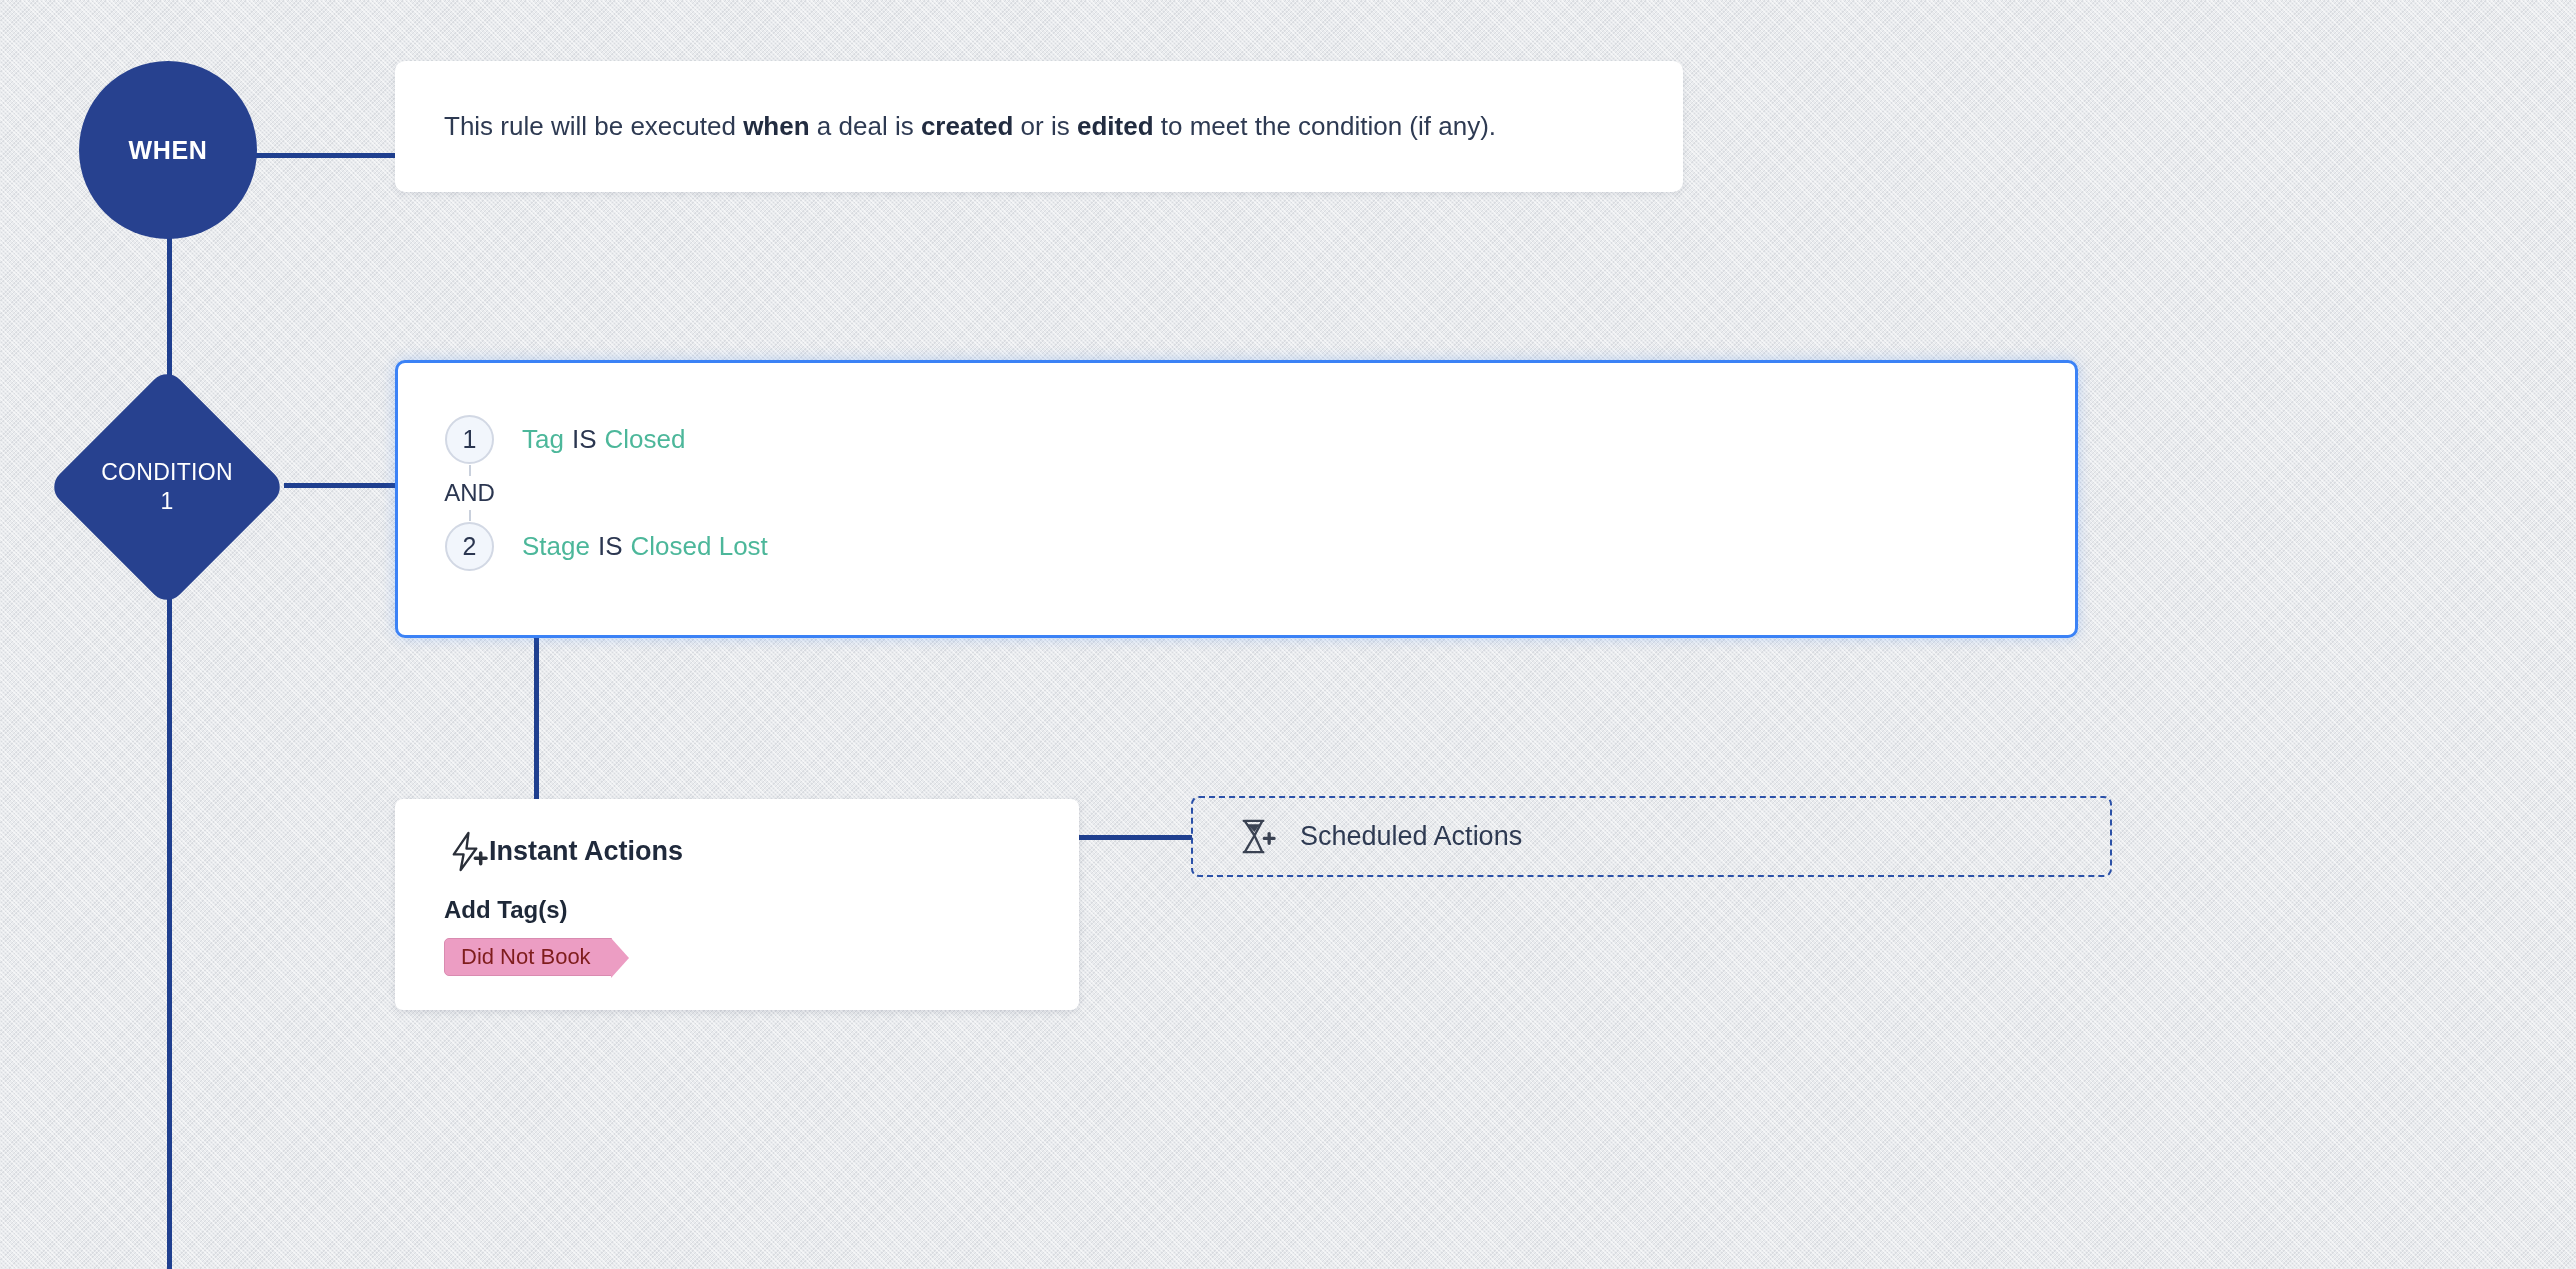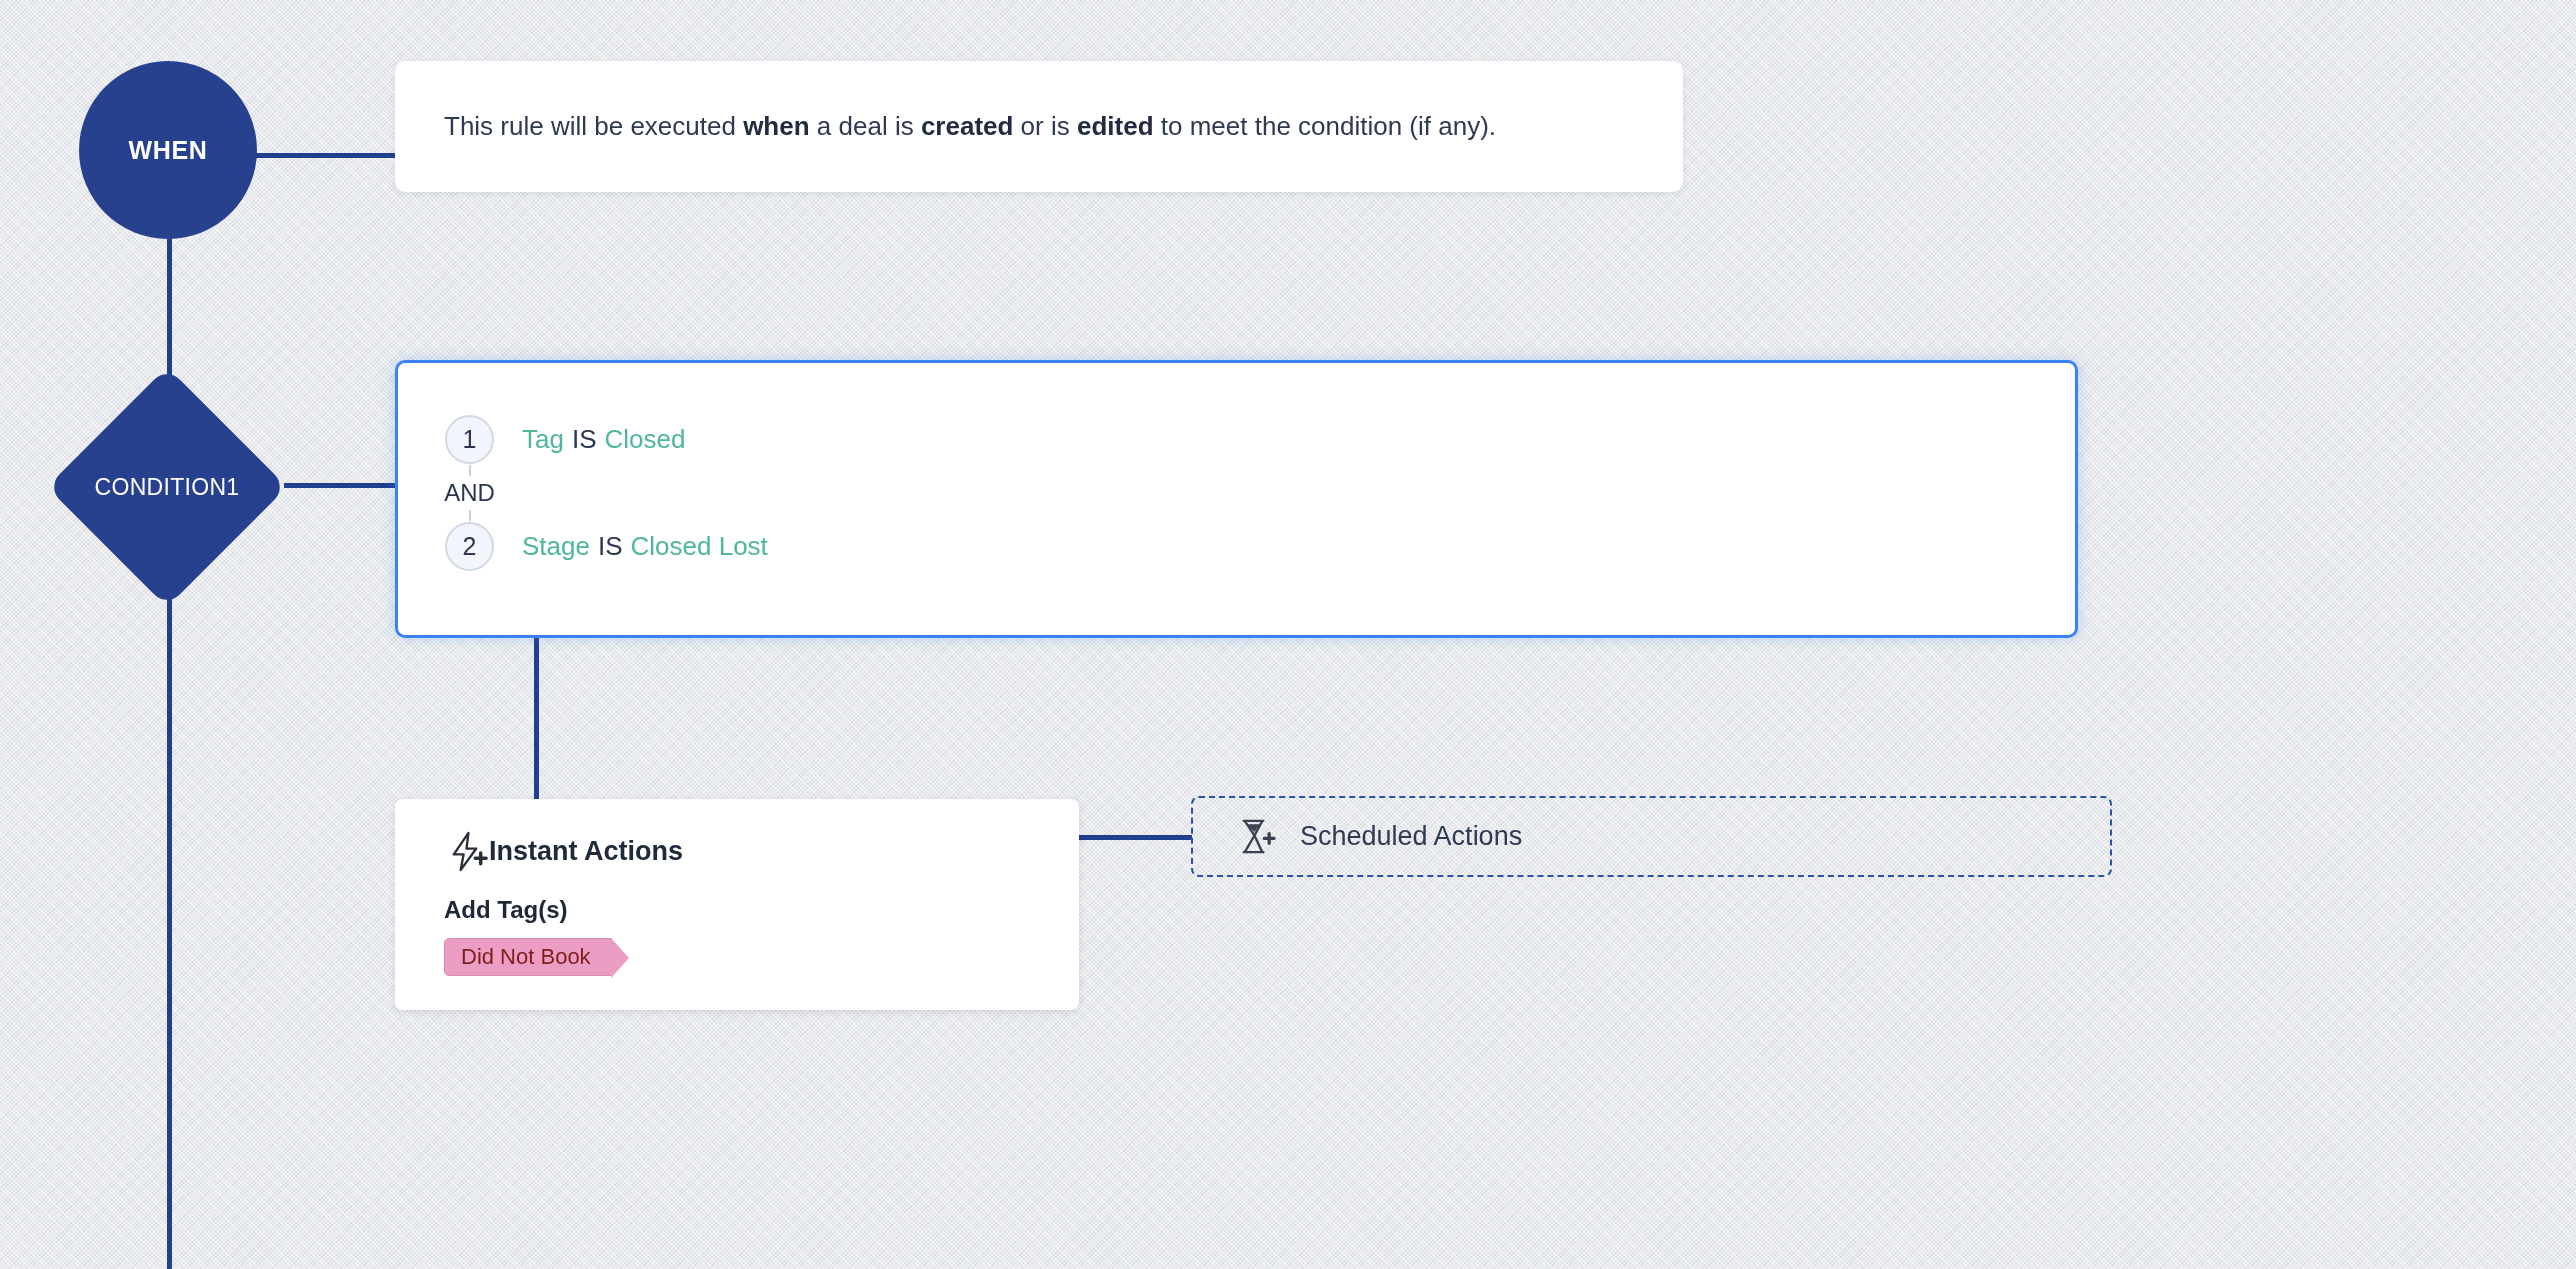--- a/index.html
+++ b/index.html
@@ -83,21 +83,21 @@
     position: absolute;
     left: 35px; top: 35px;
     width: 170px; height: 170px;
     background: #27418f;
     border-radius: 18px;
     transform: rotate(45deg);
   }
   #condition-node .diamond-text {
     position: absolute;
     inset: 0;
-    display: flex; flex-direction: row;
+    display: flex; flex-direction: column;
     align-items: center; justify-content: center;
     color: #ffffff;
     font-size: 23px;
     line-height: 1.25;
     letter-spacing: 0.3px;
     text-align: center;
   }
 
   
   #condition-card {

